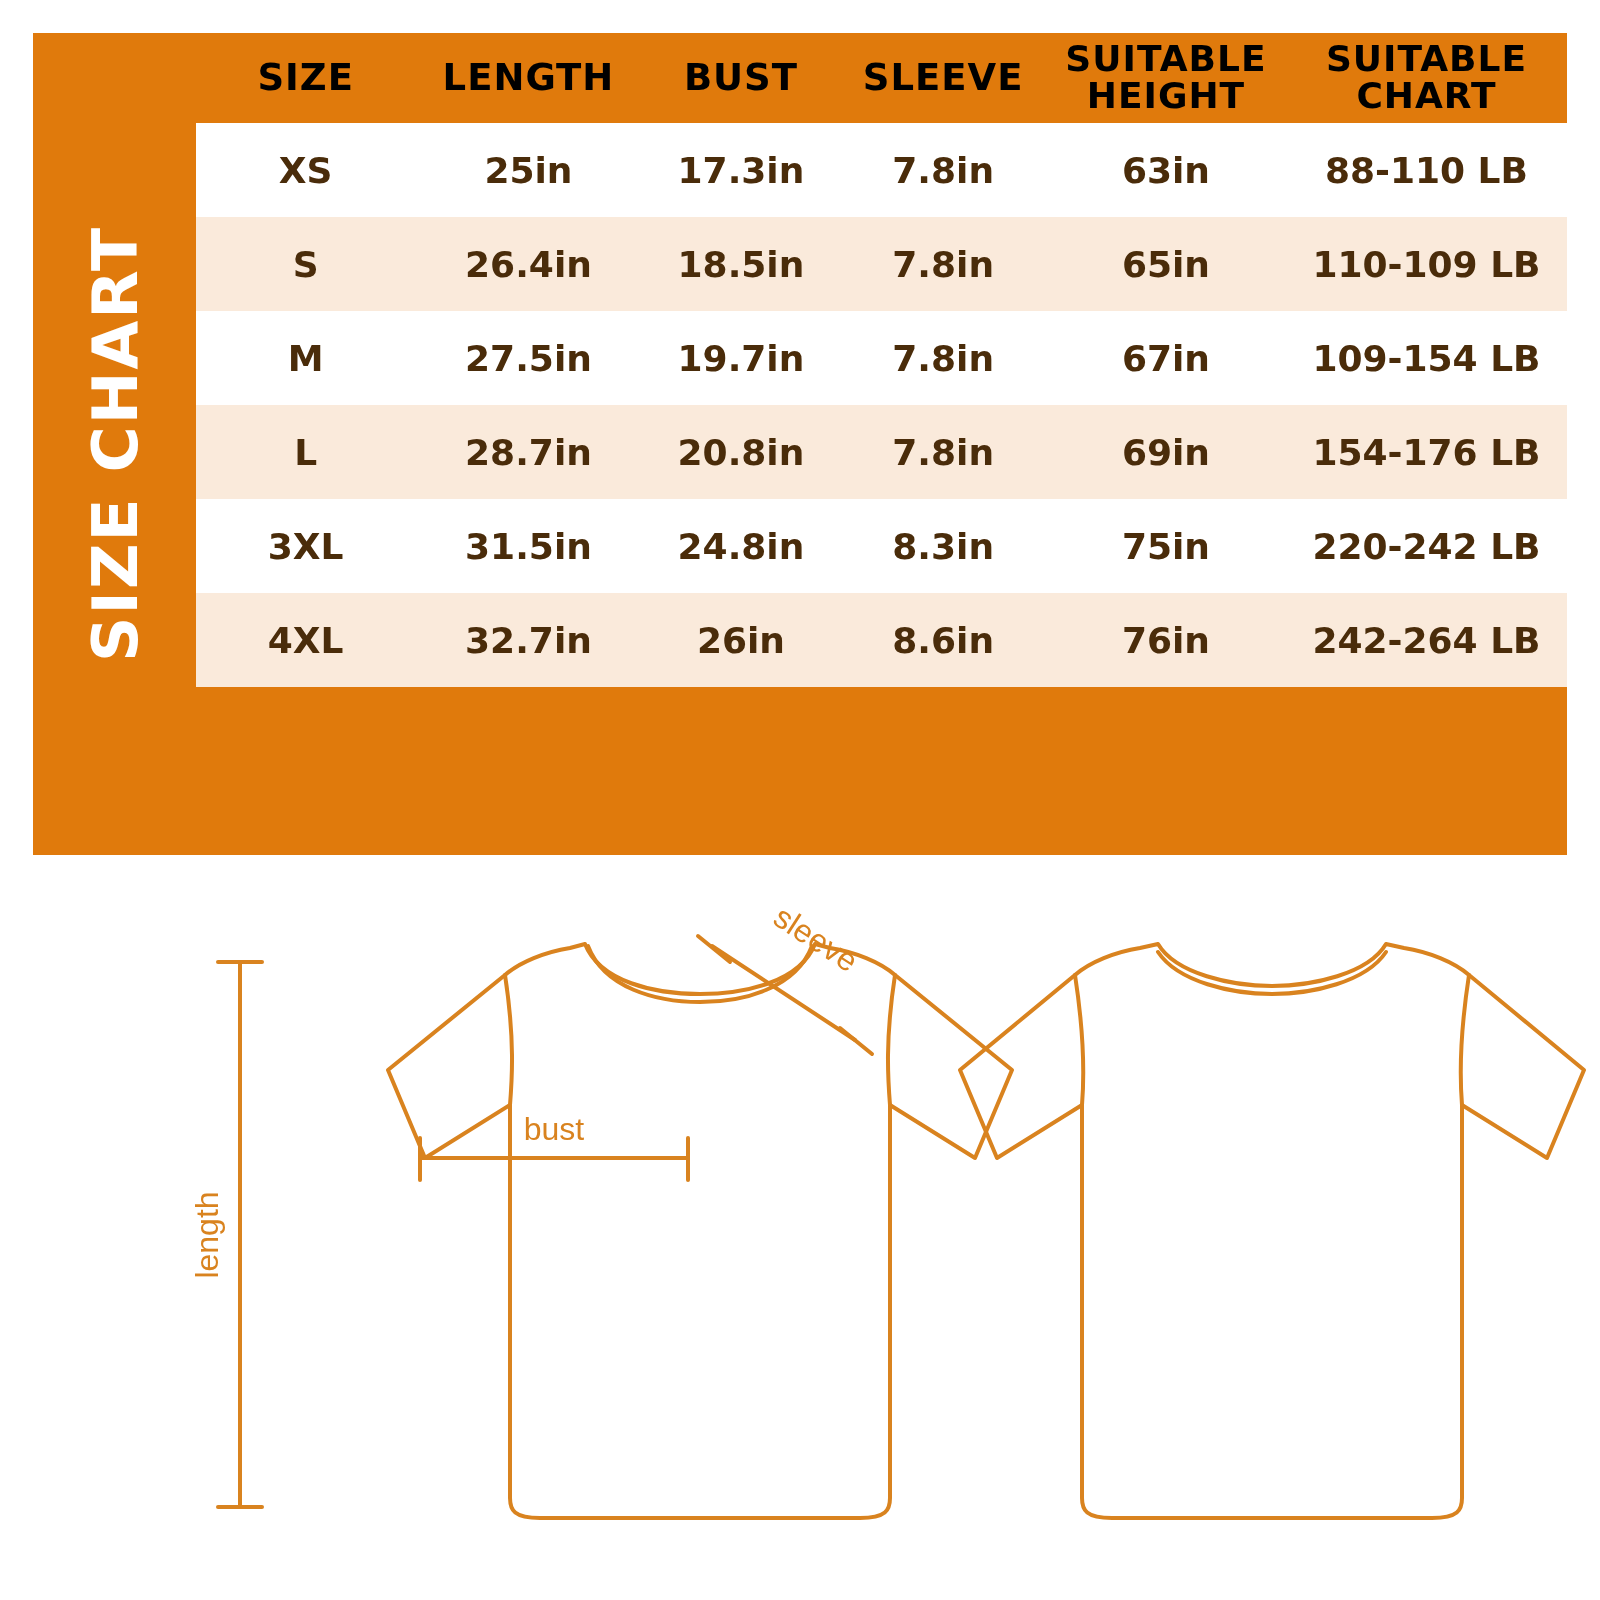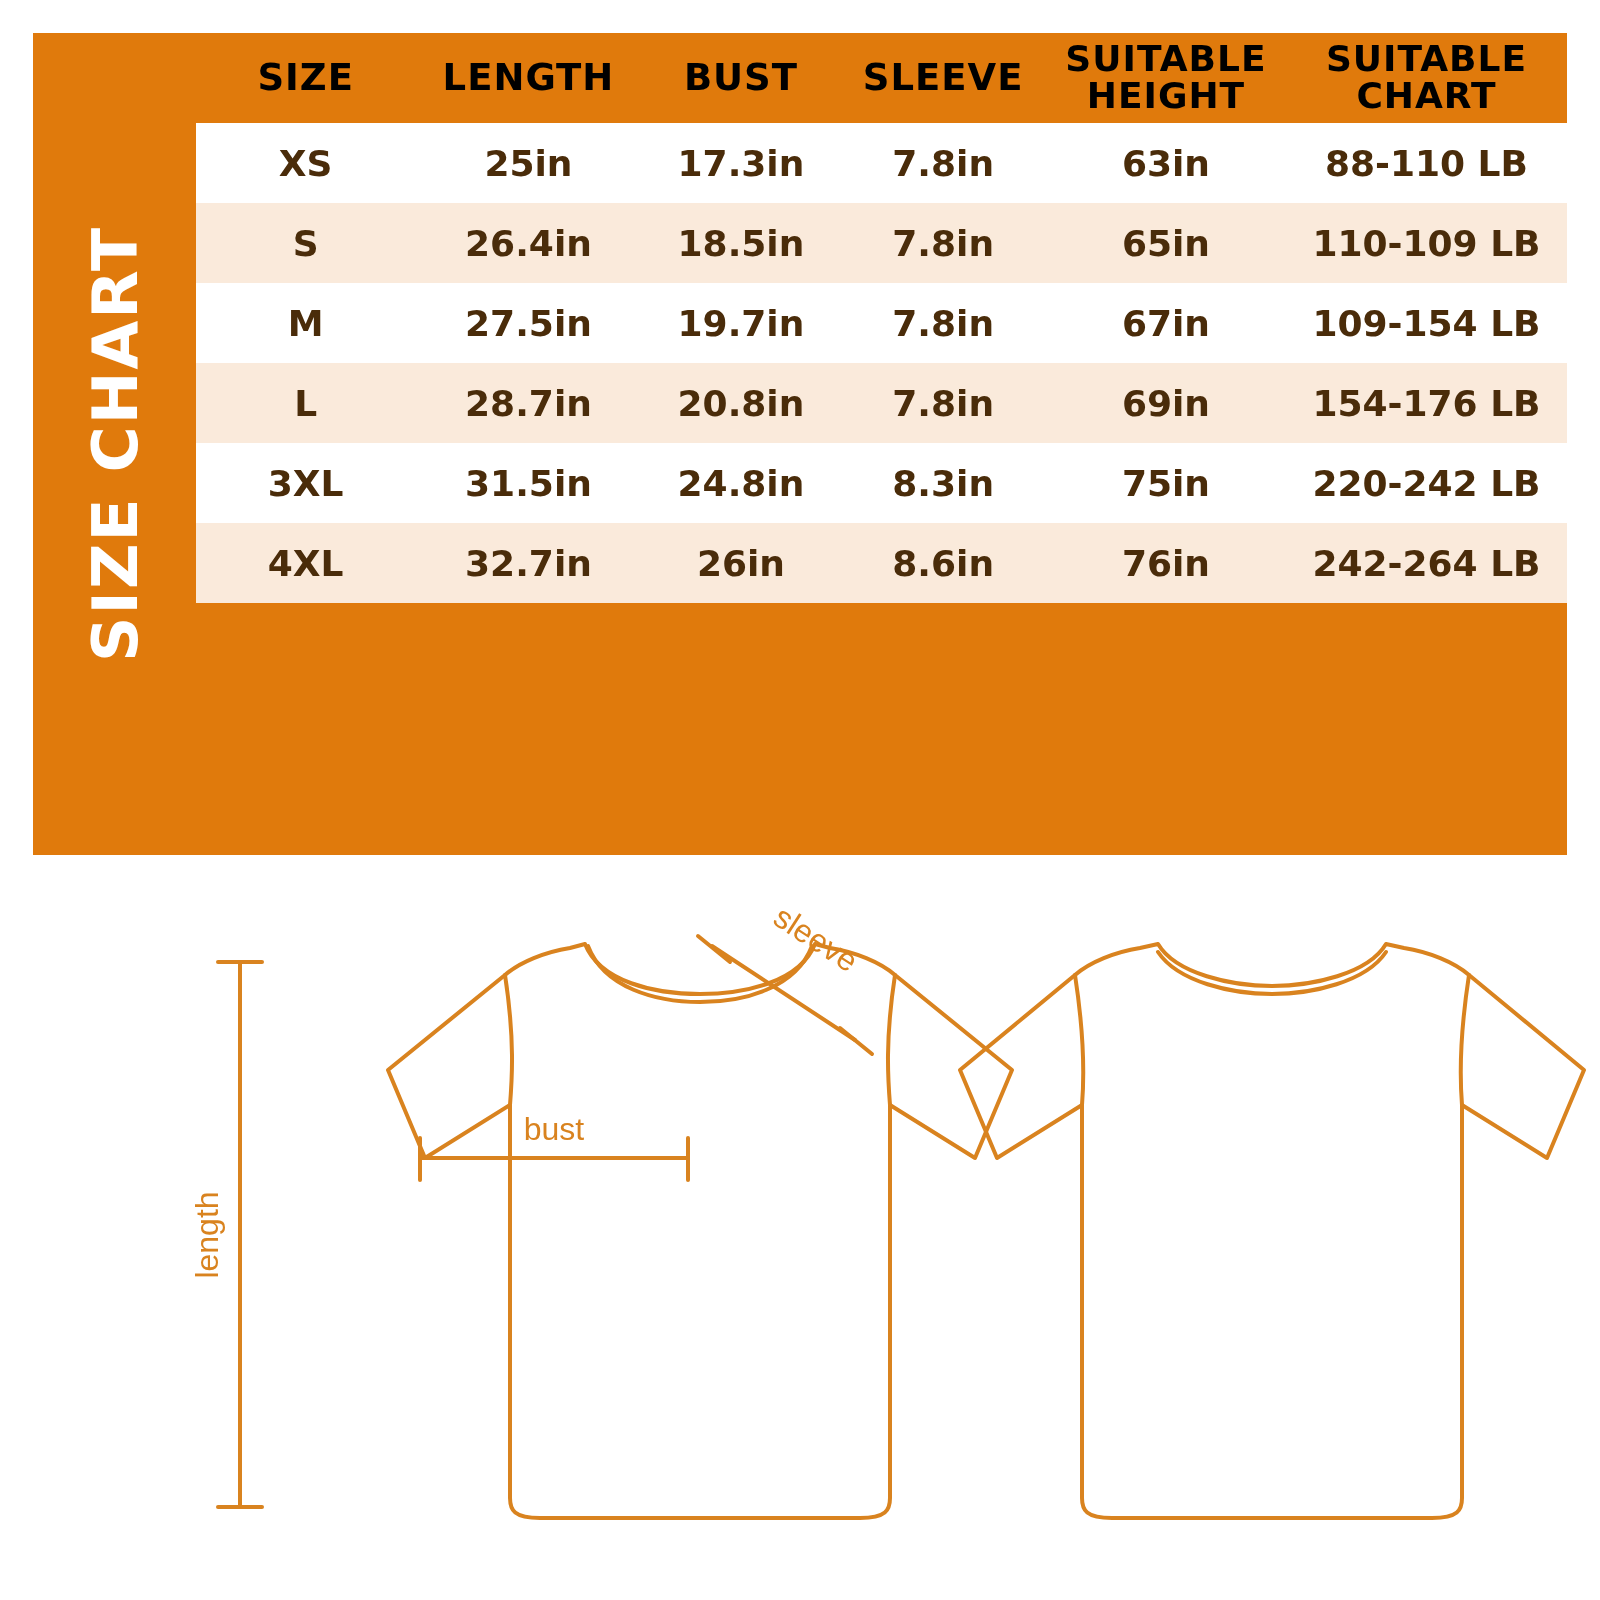--- a/index.html
+++ b/index.html
@@ -73,21 +73,21 @@
     height: 90px;
     vertical-align: middle;
     text-align: center;
     line-height: 1.02;
     padding: 0;
   }
   table.size-table thead th.small {
     font-size: 36px;
   }
   table.size-table tbody td {
-    height: 80px;
+    height: 94px;
     text-align: center;
     vertical-align: middle;
     color: #4A2C0A;
     font-size: 36px;
     font-weight: bold;
     font-family: "DejaVu Sans", sans-serif;
     padding: 0;
   }
   table.size-table tbody tr.odd  td { background: #ffffff; }
   table.size-table tbody tr.even td { background: #FAEADB; }

